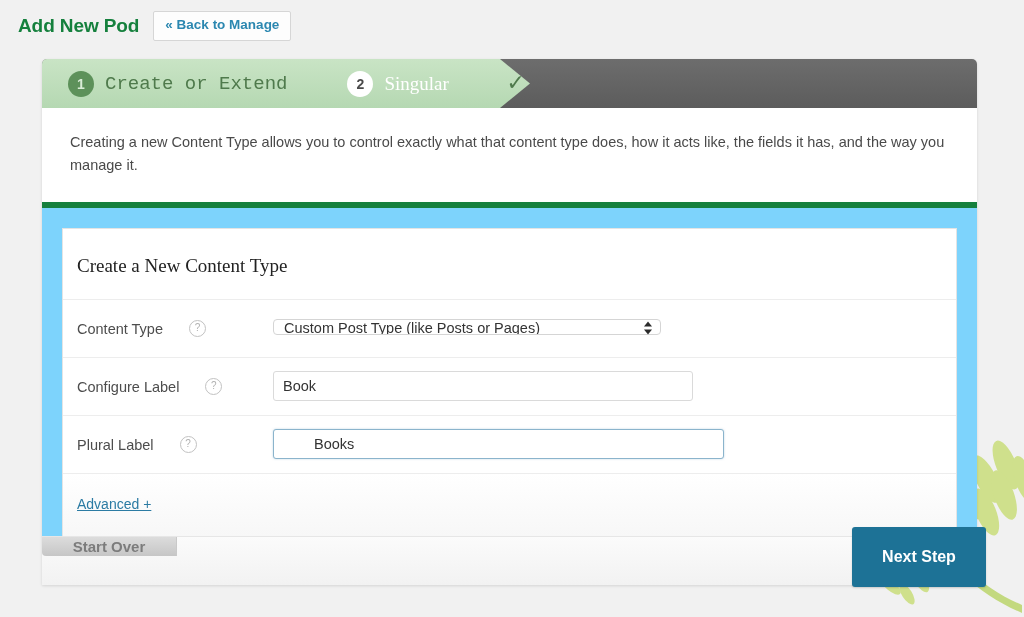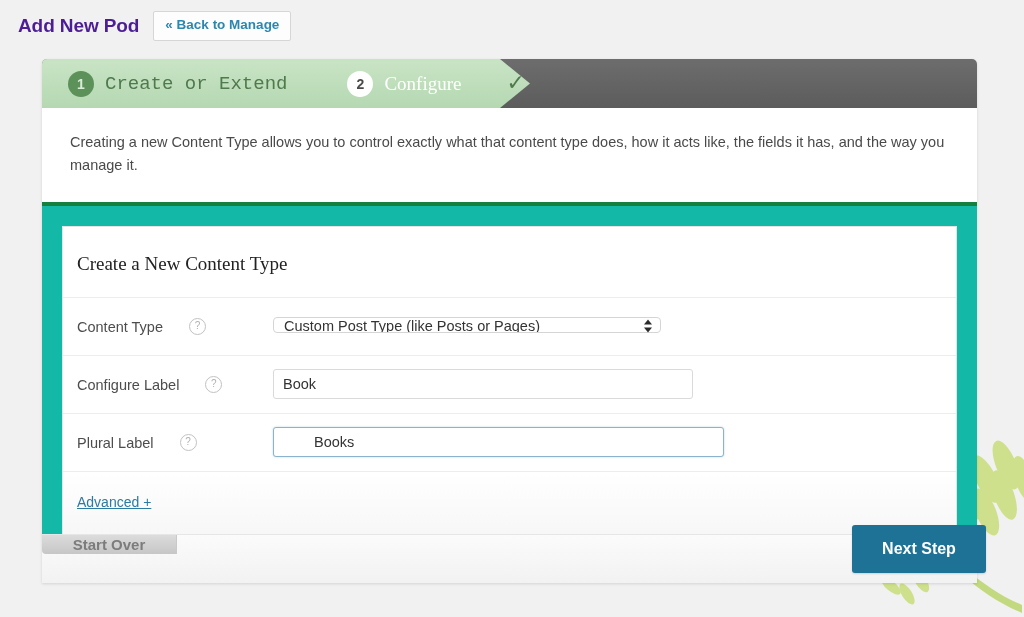--- a/index.html
+++ b/index.html
@@ -33,21 +33,21 @@
     width: 1024px;
     height: 52px;
     display: flex;
     align-items: center;
     z-index: 3;
   }
   .page-title {
     margin-left: 18px;
     font-size: 19px;
     font-weight: bold;
-    color: #4c1d95;
+    color: #15803d;
     letter-spacing: -0.1px;
     text-align: right;
   }
   .back-button {
     margin-left: 14px;
     background: #fdfdfd;
     border: 1px solid #d6d6d6;
     border-radius: 2px;
     color: #2b87b0;
     font-size: 13.5px;
@@ -140,23 +140,23 @@
   .panel-desc {
     padding: 23px 28px 24px 28px;
     font-size: 14.5px;
     line-height: 1.62;
     color: #4a4a4a;
     background: #ffffff;
   }
 
   
   .inset {
-    background: #14b8a6;
+    background: #7dd3fc;
     padding: 20px 20px 0 20px;
-    border-top: 4px solid #15803d;
+    border-top: 6px solid #15803d;
   }
 
   
   .form-card {
     background: #ffffff;
     border: 1px solid #e4e4e4;
     border-bottom: none;
   }
   .card-title {
     font-family: "Liberation Serif", serif;
@@ -288,21 +288,21 @@
     font-weight: bold;
     font-family: "Liberation Sans", sans-serif;
     cursor: pointer;
     border-radius: 0 0 0 4px;
   }
   .next-step-btn {
     position: absolute;
     right: -9px;
     top: -10px;
     width: 134px;
-    height: 48px;
+    height: 60px;
     background: #1d7296;
     color: #ffffff;
     font-size: 16px;
     font-weight: bold;
     font-family: "Liberation Sans", sans-serif;
     border: none;
     border-radius: 3px;
     box-shadow: 0 1px 2px rgba(0,0,0,.15);
     cursor: pointer;
     z-index: 4;
@@ -345,21 +345,21 @@
 
     <div class="step step-1">
       <span class="badge badge-done">1</span>
       <span class="step-label label-done">Create or Extend</span>
     </div>
 
     <span class="check-mark">✓</span>
 
     <div class="step step-2">
       <span class="badge badge-current">2</span>
-      <span class="step-label label-current">Configure</span>
+      <span class="step-label label-current">Singular</span>
     </div>
   </div>
 
   <div class="panel-desc">Creating a new Content Type allows you to control exactly what that content type does, how it acts like, the fields it has, and the way you manage it.</div>
 
   <div class="inset">
     <div class="form-card">
 
       <div class="card-title">Create a New Content Type</div>
 

